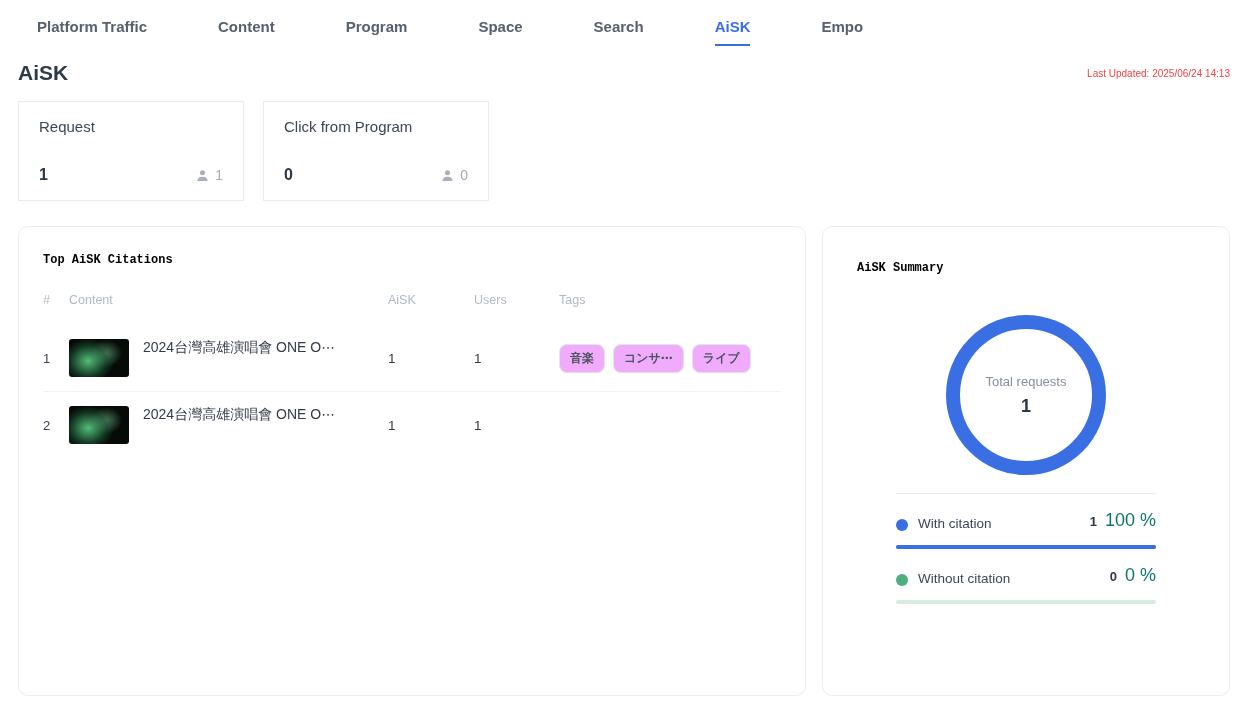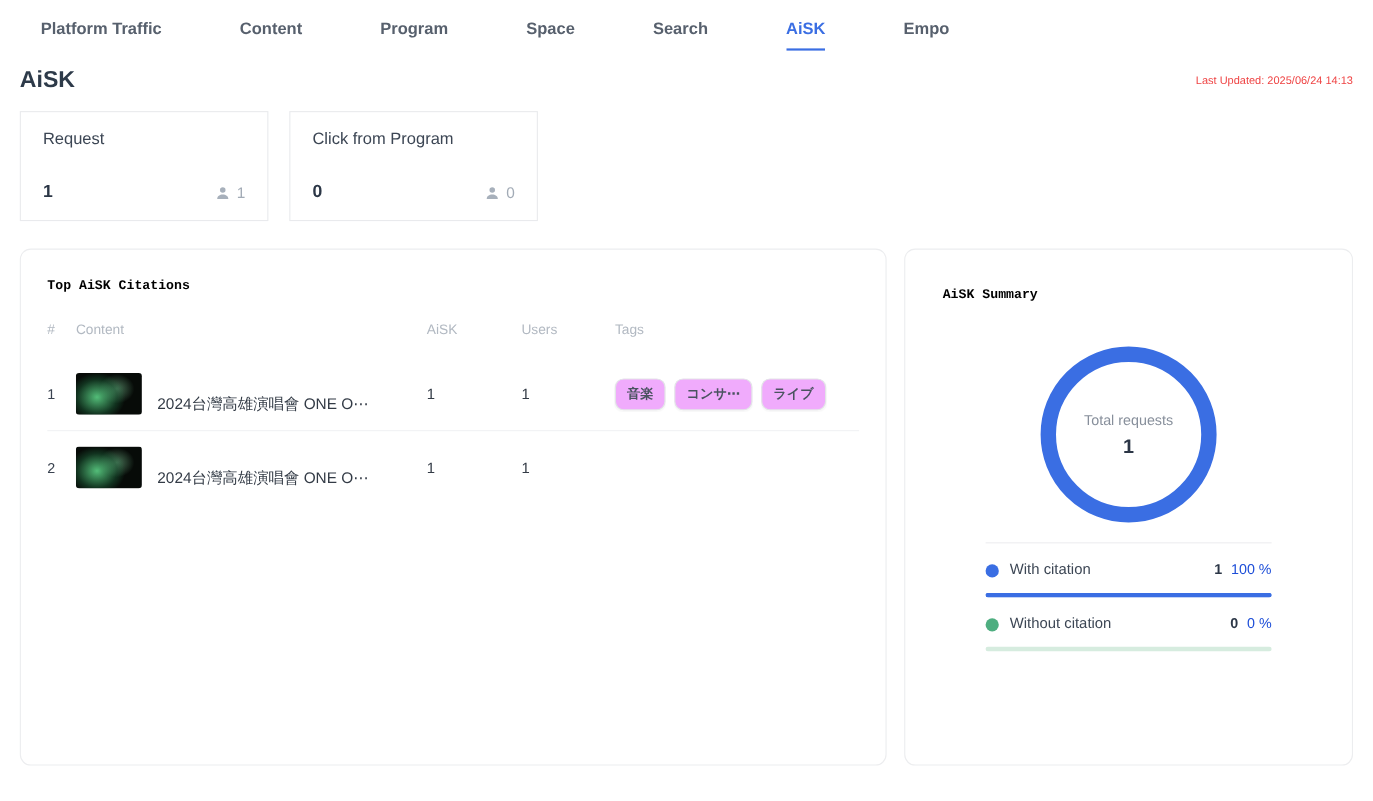--- a/index.html
+++ b/index.html
@@ -32,21 +32,21 @@
   .panel-title { font-size: 12px; font-weight: 700; color: #000000; font-family: Liberation Mono, monospace; }
 
   
   .panel.citations { width: 788px; padding: 26px 24px; }
   .citations-table { margin-top: 26px; }
   .thead, .trow { display: grid; grid-template-columns: 26px 319px 86px 85px 1fr; align-items: center; }
   .thead { font-size: 12.5px; color: #b2b9c2; padding-bottom: 18px; }
   .trow { padding: 14px 0; }
   .trow + .trow { border-top: 1px solid #f1f2f4; }
   .cell-rank { font-size: 13px; color: #3a4350; }
-  .cell-content { display: flex; align-items: flex-end; gap: 14px; min-width: 0; }
+  .cell-content { display: flex; align-items: flex-start; gap: 14px; min-width: 0; }
   .thumb { width: 60px; height: 38px; border-radius: 3px; flex: 0 0 auto;
            background:
              radial-gradient(ellipse 55% 75% at 32% 58%, rgba(96, 220, 140, 0.85), rgba(30, 100, 60, 0.45) 55%, transparent 78%),
              radial-gradient(ellipse 38% 50% at 62% 38%, rgba(150, 240, 180, 0.45), transparent 70%),
              #070b08; }
   .row-title { font-size: 14px; color: #333b46; white-space: nowrap; overflow: hidden; }
   .cell-num { font-size: 13.5px; color: #333b46; }
   .cell-tags { display: flex; gap: 8px; }
   .tag { display: inline-flex; align-items: center; padding: 5px 10px; border: 1px solid #e3e4e8;
          border-radius: 8px; font-size: 12px; font-weight: 700; color: #4a5360; background: #f0abfc;
@@ -60,21 +60,21 @@
            display: flex; flex-direction: column; align-items: center; justify-content: center; gap: 7px; }
   .donut-label { font-size: 13px; color: #878f9b; }
   .donut-value { font-size: 18px; font-weight: 700; color: #2b3646; }
   .divider { height: 1px; background: #ededef; margin-top: 18px; }
   .legend-item { padding-top: 16px; }
   .legend-head { display: flex; align-items: flex-end; }
   .dot { width: 12px; height: 12px; border-radius: 50%; margin-right: 10px; flex: 0 0 auto; }
   .legend-label { font-size: 13.5px; color: #3c4654; }
   .legend-values { margin-left: auto; display: flex; align-items: baseline; gap: 8px; }
   .legend-value { font-size: 13px; font-weight: 700; color: #2b3646; }
-  .legend-percent { font-size: 13px; color: #1d4ed8; }
+  .legend-percent { font-size: 18px; color: #0f766e; }
   .legend-bar-track { margin-top: 14px; height: 4px; border-radius: 2px; overflow: hidden; }
   .legend-bar-fill { height: 100%; border-radius: 2px; }
 </style>
 </head>
 <body>
 
 <nav class="nav-tabs">
   <div class="tab">Platform Traffic</div>
   <div class="tab">Content</div>
   <div class="tab">Program</div>

